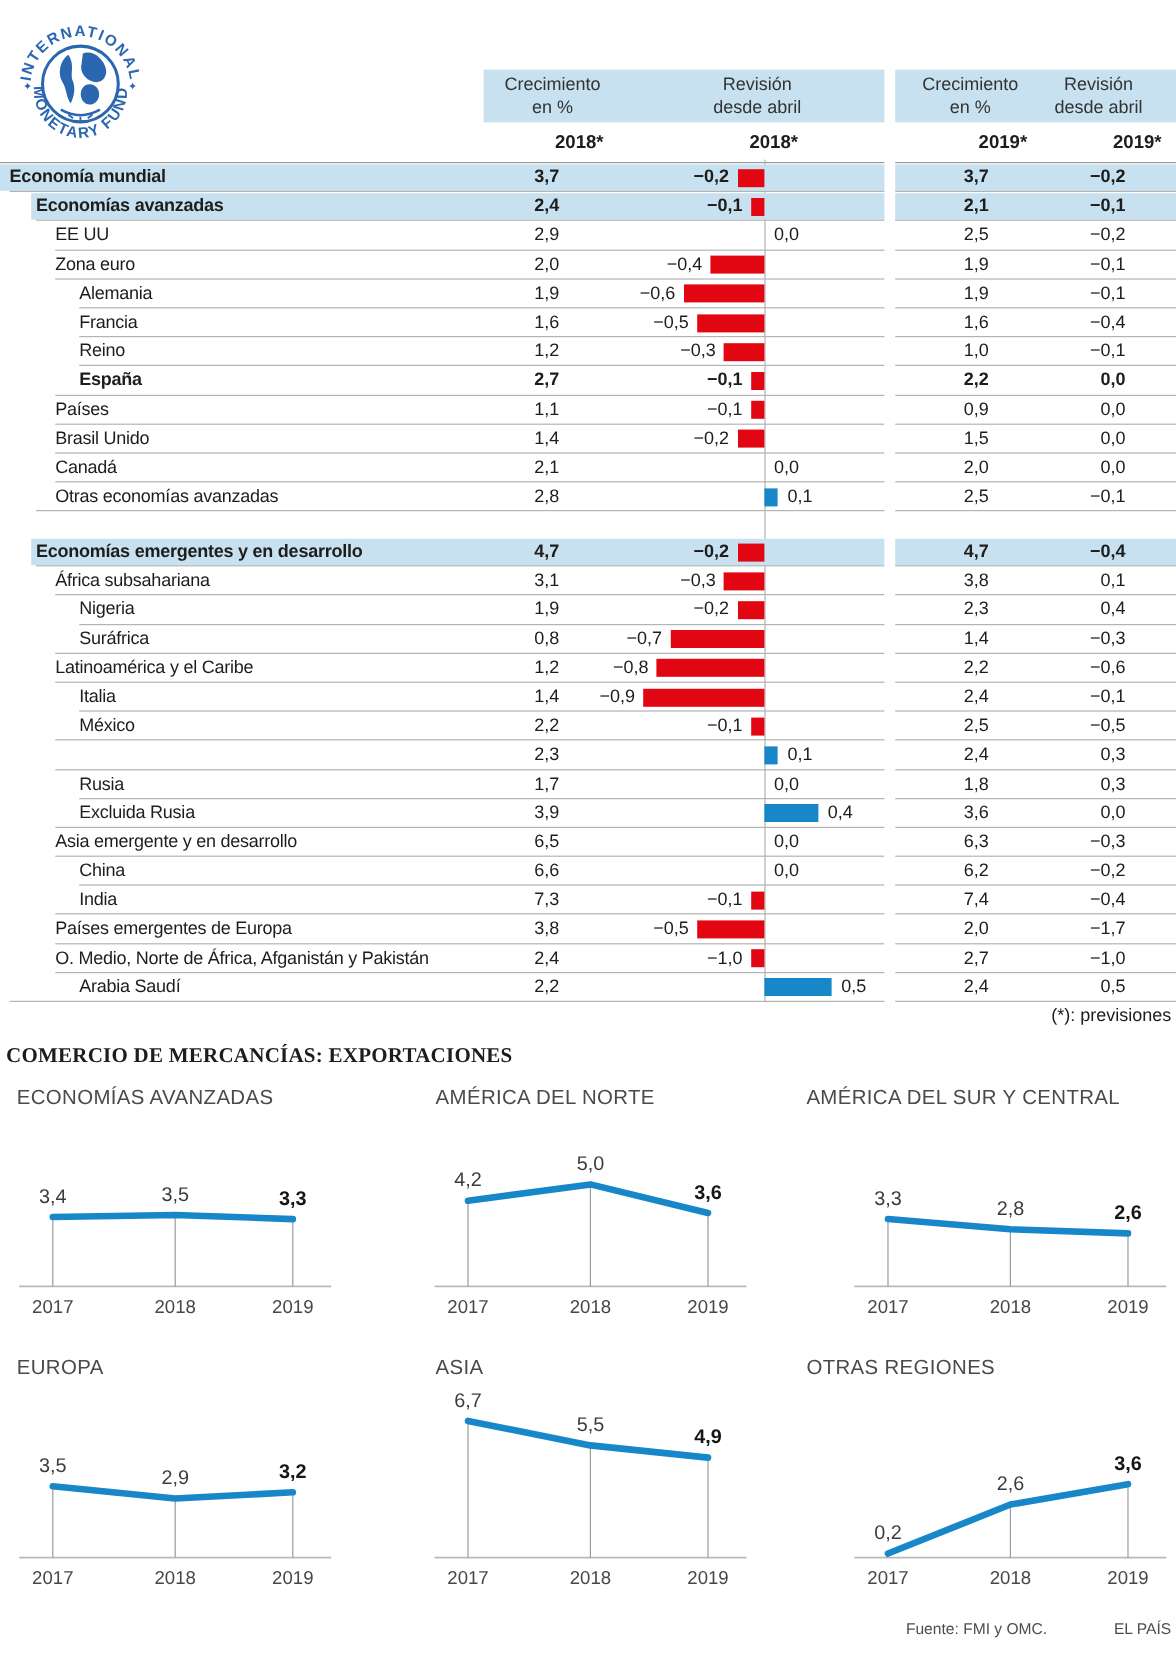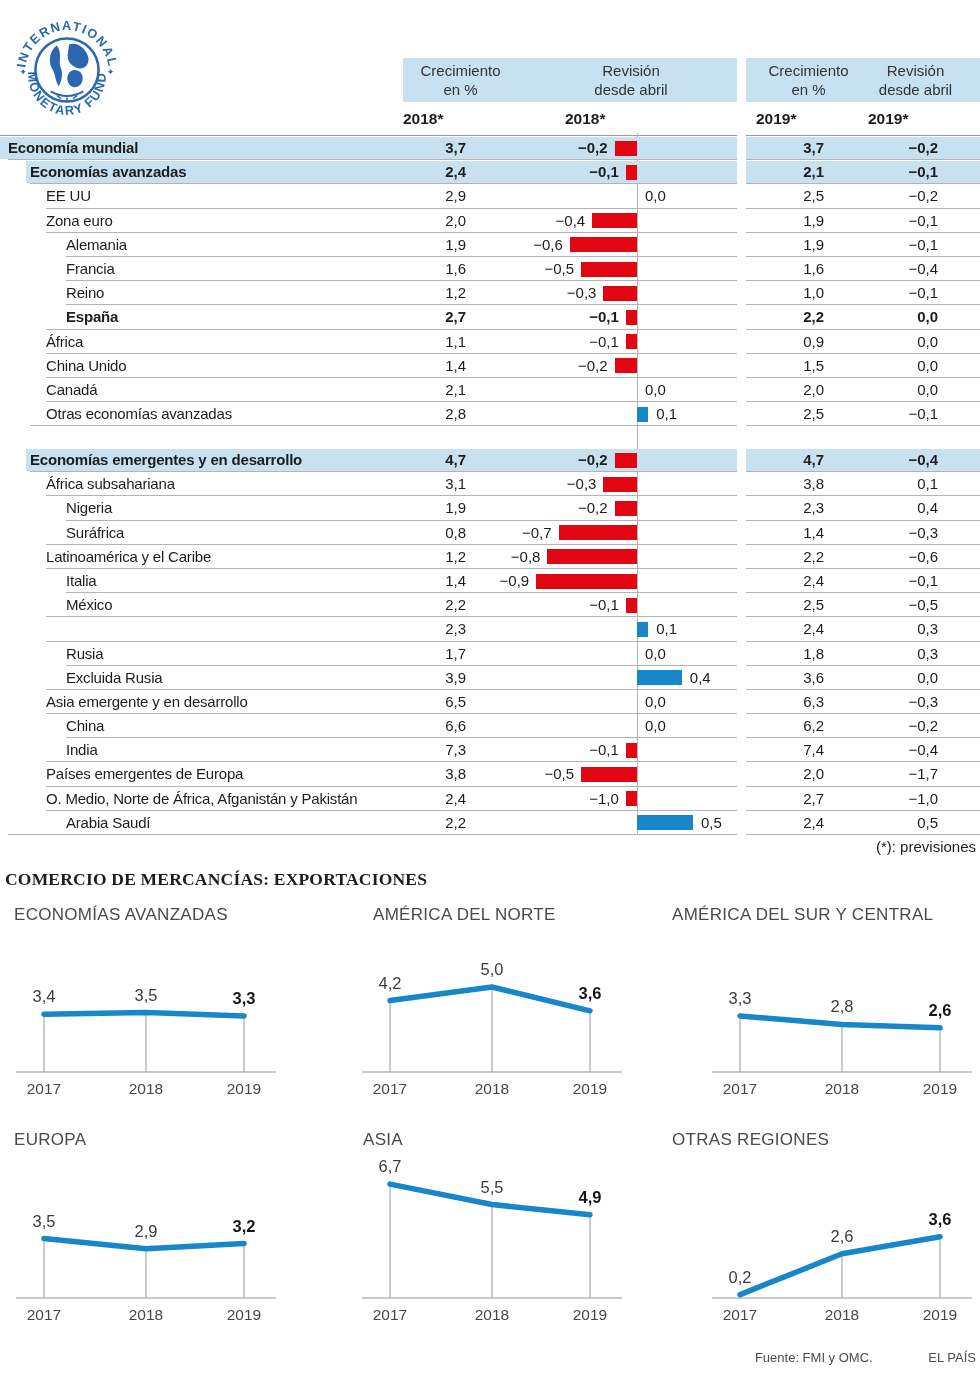--- a/index.html
+++ b/index.html
@@ -1,21 +1,21 @@
 <!DOCTYPE html>
 <html><head>
 <meta charset="utf-8">
 <style>
   html,body{margin:0;padding:0;background:#fff;}
   .sheet{position:relative;width:980px;height:1385px;background:#fff;overflow:hidden;
          font-family:"Liberation Sans",sans-serif;color:#1d1d1b;}
   
   .hdrbg{position:absolute;top:58px;height:44px;background:#c7e1f1;}
   .hgroup{position:absolute;top:61px;text-align:center;font-size:15px;line-height:19px;color:#333;}
-  .yr{position:absolute;top:110px;width:100px;text-align:left;font-size:15.5px;font-weight:bold;}
+  .yr{position:absolute;top:110px;width:100px;text-align:right;font-size:15.5px;font-weight:bold;}
   
   .tblock{position:absolute;left:0;width:980px;}
   .trow{position:relative;height:24.2px;line-height:24.2px;font-size:15px;}
   .trow.b{font-weight:bold;}
   .hbg{position:absolute;top:1px;bottom:1px;background:#c7e1f1;}
   .lbl{position:absolute;white-space:nowrap;letter-spacing:-0.2px;text-align:right;}
   .num{position:absolute;width:70px;text-align:right;}
   .g18{left:396px;} .g19{left:754px;} .r19{left:868px;}
   .bar{position:absolute;top:4.6px;height:15px;}
   .neg{background:#e20613;} .pos{background:#1787c9;}
@@ -173,31 +173,31 @@
         <span class="lbl" style="left:66px">España</span>
         <span class="num g18">2,7</span>
         <i class="bar neg" style="left:625.8px;width:11.2px"></i>
         <span class="rlab" style="right:361.2px">−0,1</span>
         <span class="num g19">2,2</span>
         <span class="num r19">0,0</span>
         <i class="sep" style="left:46px;width:691px"></i>
         <i class="sep" style="left:746px;width:234px"></i>
       </div>
       <div class="trow">
-        <span class="lbl" style="left:46px">África</span>
+        <span class="lbl" style="left:46px">Países</span>
         <span class="num g18">1,1</span>
         <i class="bar neg" style="left:625.8px;width:11.2px"></i>
         <span class="rlab" style="right:361.2px">−0,1</span>
         <span class="num g19">0,9</span>
         <span class="num r19">0,0</span>
         <i class="sep" style="left:46px;width:691px"></i>
         <i class="sep" style="left:746px;width:234px"></i>
       </div>
       <div class="trow">
-        <span class="lbl" style="left:46px">China Unido</span>
+        <span class="lbl" style="left:46px">Brasil Unido</span>
         <span class="num g18">1,4</span>
         <i class="bar neg" style="left:614.6px;width:22.4px"></i>
         <span class="rlab" style="right:372.4px">−0,2</span>
         <span class="num g19">1,5</span>
         <span class="num r19">0,0</span>
         <i class="sep" style="left:46px;width:691px"></i>
         <i class="sep" style="left:746px;width:234px"></i>
       </div>
       <div class="trow">
         <span class="lbl" style="left:46px">Canadá</span>
@@ -391,21 +391,21 @@
         <line x1="132" y1="88.5" x2="132" y2="148" stroke="#9a9a9a" stroke-width="1"></line>
         <line x1="230" y1="91.9" x2="230" y2="148" stroke="#9a9a9a" stroke-width="1"></line>
         <polyline points="30,90.2 132,88.5 230,91.9" fill="none" stroke="#1787c9" stroke-width="5.5" stroke-linecap="round" stroke-linejoin="round"></polyline>
         <text x="30" y="78.2" text-anchor="middle" class="vlab">3,4</text>
         <text x="132" y="76.5" text-anchor="middle" class="vlab">3,5</text>
         <text x="230" y="79.9" text-anchor="middle" class="vlab last">3,3</text>
         <text x="30" y="170" text-anchor="middle" class="xlab">2017</text>
         <text x="132" y="170" text-anchor="middle" class="xlab">2018</text>
         <text x="230" y="170" text-anchor="middle" class="xlab">2019</text>
       </svg>
-      <div class="ctitle" style="left: 373px; top: 905px;">AMÉRICA DEL NORTE</div>
+      <div class="ctitle" style="left: 363px; top: 905px;">AMÉRICA DEL NORTE</div>
       <svg viewBox="0 0 300 180" width="300" height="180" class="mchart" style="left: 360px; top: 924px;">
         <line x1="2" y1="148" x2="262" y2="148" stroke="#b9b9b9" stroke-width="1.5"></line>
         <line x1="30" y1="76.6" x2="30" y2="148" stroke="#9a9a9a" stroke-width="1"></line>
         <line x1="132" y1="63.0" x2="132" y2="148" stroke="#9a9a9a" stroke-width="1"></line>
         <line x1="230" y1="86.8" x2="230" y2="148" stroke="#9a9a9a" stroke-width="1"></line>
         <polyline points="30,76.6 132,63.0 230,86.8" fill="none" stroke="#1787c9" stroke-width="5.5" stroke-linecap="round" stroke-linejoin="round"></polyline>
         <text x="30" y="64.6" text-anchor="middle" class="vlab">4,2</text>
         <text x="132" y="51.0" text-anchor="middle" class="vlab">5,0</text>
         <text x="230" y="74.8" text-anchor="middle" class="vlab last">3,6</text>
         <text x="30" y="170" text-anchor="middle" class="xlab">2017</text>

